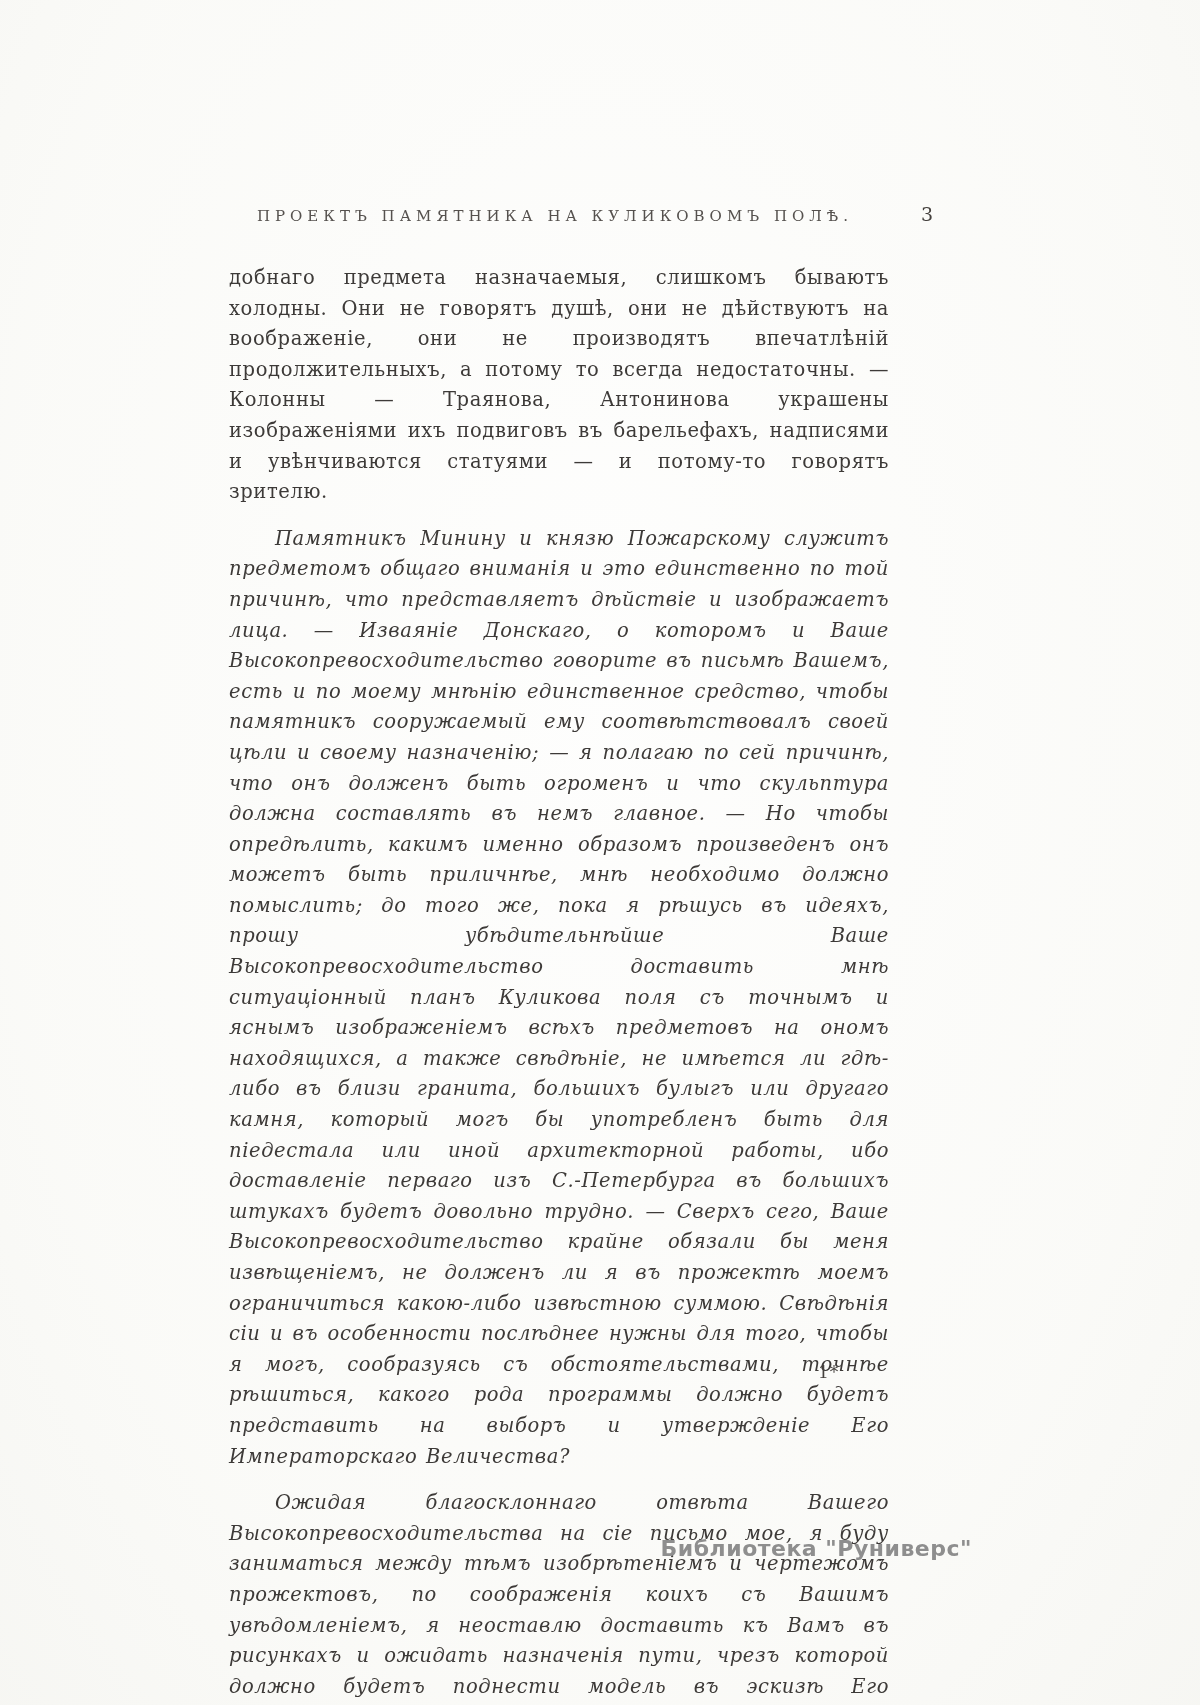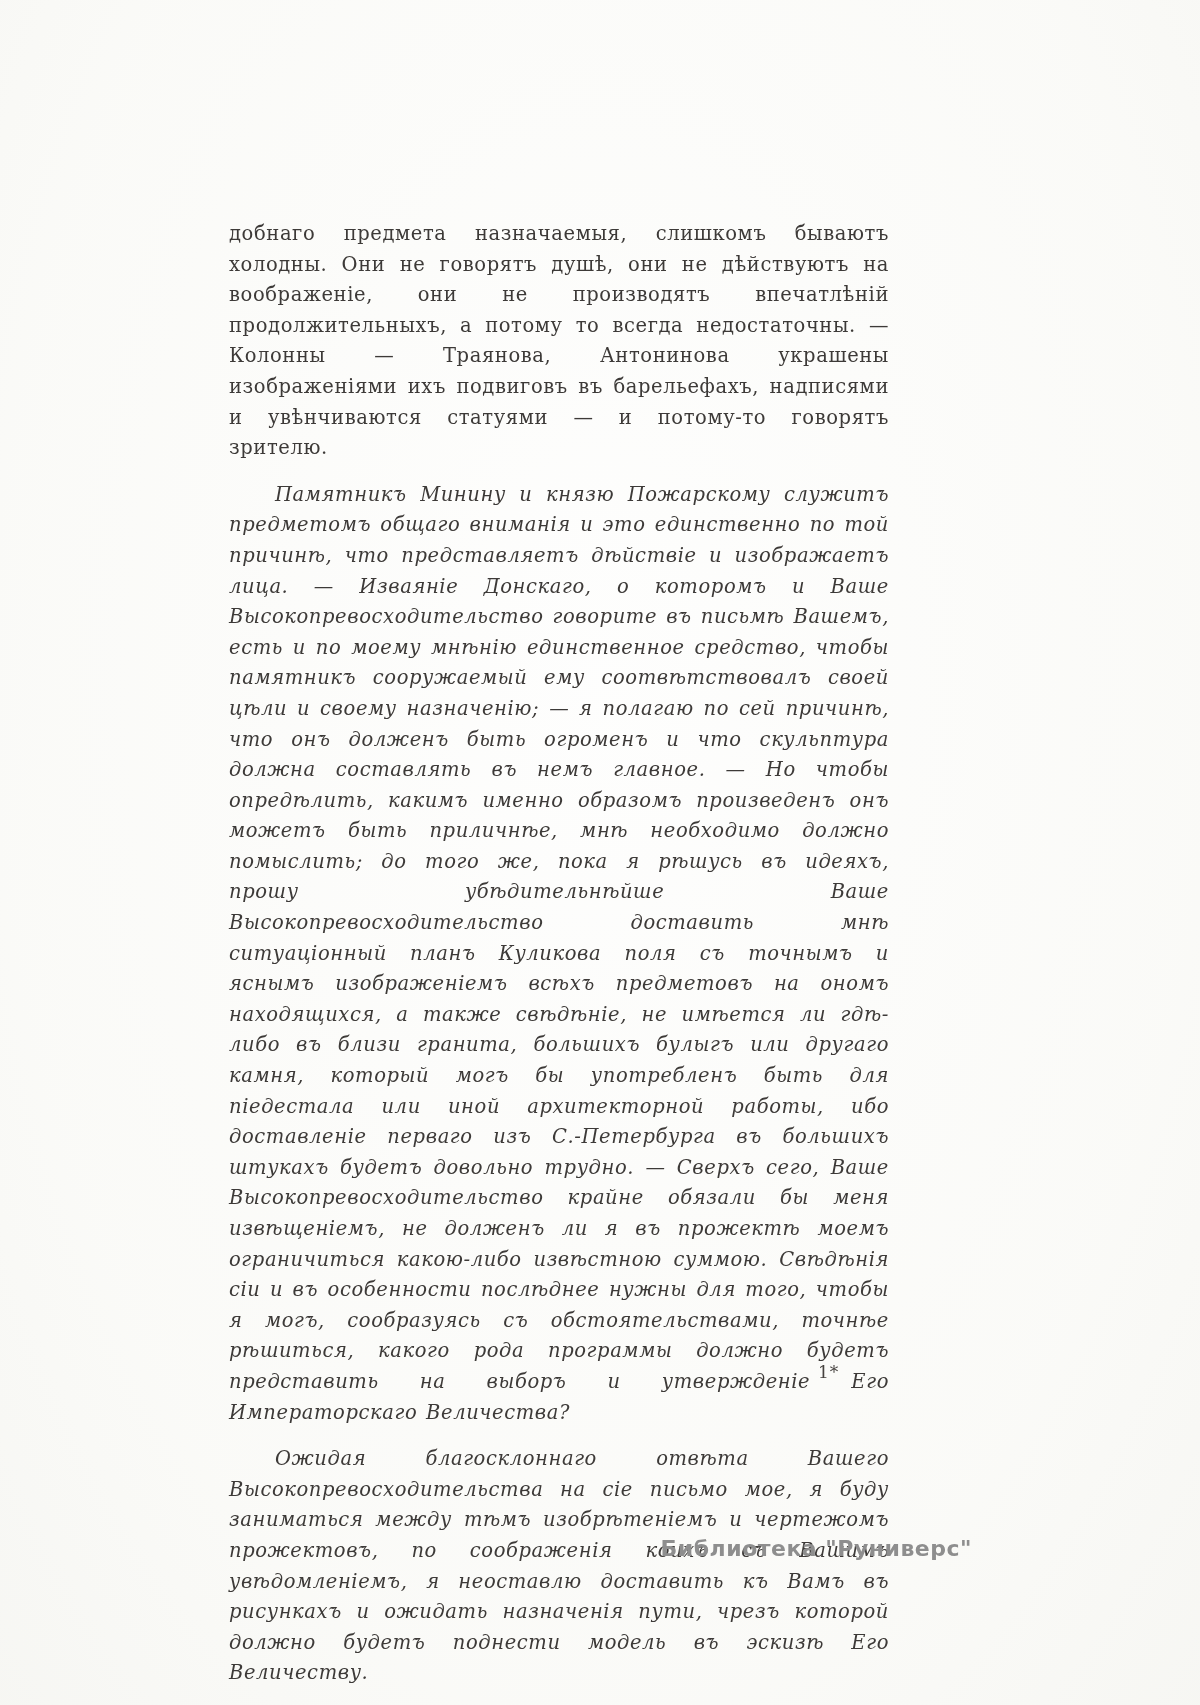--- a/index.html
+++ b/index.html
@@ -83,20 +83,24 @@
     letter-spacing: 0.5px;
   }
 </style>
 </head>
 <body>
 
 <div class="scan-page">
 
   <div class="text-block">
 
+    <div class="page-header">
+      <div class="running-title">ПРОЕКТЪ ПАМЯТНИКА НА КУЛИКОВОМЪ ПОЛѢ.</div>
+      <div class="page-number">3</div>
+    </div>
 
     <div class="body-text">
       <p>добнаго предмета назначаемыя, слишкомъ бываютъ холодны. Они не говорятъ душѣ, они не дѣйствуютъ на воображеніе, они не производятъ впечатлѣній продолжительныхъ, а потому то всегда недостаточны. — Колонны — Траянова, Антонинова украшены изображеніями ихъ подвиговъ въ барельефахъ, надписями и увѣнчиваются статуями — и потому-то говорятъ зрителю.</p>
       <p class="indented">Памятникъ Минину и князю Пожарскому служитъ предметомъ общаго вниманія и это единственно по той причинѣ, что представляетъ дѣйствіе и изображаетъ лица. — Изваяніе Донскаго, о которомъ и Ваше Высокопревосходительство говорите въ письмѣ Вашемъ, есть и по моему мнѣнію единственное средство, чтобы памятникъ сооружаемый ему соотвѣтствовалъ своей цѣли и своему назначенію; — я полагаю по сей причинѣ, что онъ долженъ быть огроменъ и что скульптура должна составлять въ немъ главное. — Но чтобы опредѣлить, какимъ именно образомъ произведенъ онъ можетъ быть приличнѣе, мнѣ необходимо должно помыслить; до того же, пока я рѣшусь въ идеяхъ, прошу убѣдительнѣйше Ваше Высокопревосходительство доставить мнѣ ситуаціонный планъ Куликова поля съ точнымъ и яснымъ изображеніемъ всѣхъ предметовъ на ономъ находящихся, а также свѣдѣніе, не имѣется ли гдѣ-либо въ близи гранита, большихъ булыгъ или другаго камня, который могъ бы употребленъ быть для піедестала или иной архитекторной работы, ибо доставленіе перваго изъ С.-Петербурга въ большихъ штукахъ будетъ довольно трудно. — Сверхъ сего, Ваше Высокопревосходительство крайне обязали бы меня извѣщеніемъ, не долженъ ли я въ прожектѣ моемъ ограничиться какою-либо извѣстною суммою. Свѣдѣнія сіи и въ особенности послѣднее нужны для того, чтобы я могъ, сообразуясь съ обстоятельствами, точнѣе рѣшиться, какого рода программы должно будетъ представить на выборъ и утвержденіе Его Императорскаго Величества?</p>
       <p class="indented">Ожидая благосклоннаго отвѣта Вашего Высокопревосходительства на сіе письмо мое, я буду заниматься между тѣмъ изобрѣтеніемъ и чертежомъ прожектовъ, по соображенія коихъ съ Вашимъ увѣдомленіемъ, я неоставлю доставить къ Вамъ въ рисункахъ и ожидать назначенія пути, чрезъ которой должно будетъ поднести модель въ эскизѣ Его Величеству.</p>
     </div>
 
   </div>
 
   <div class="footer-mark">1*</div>

